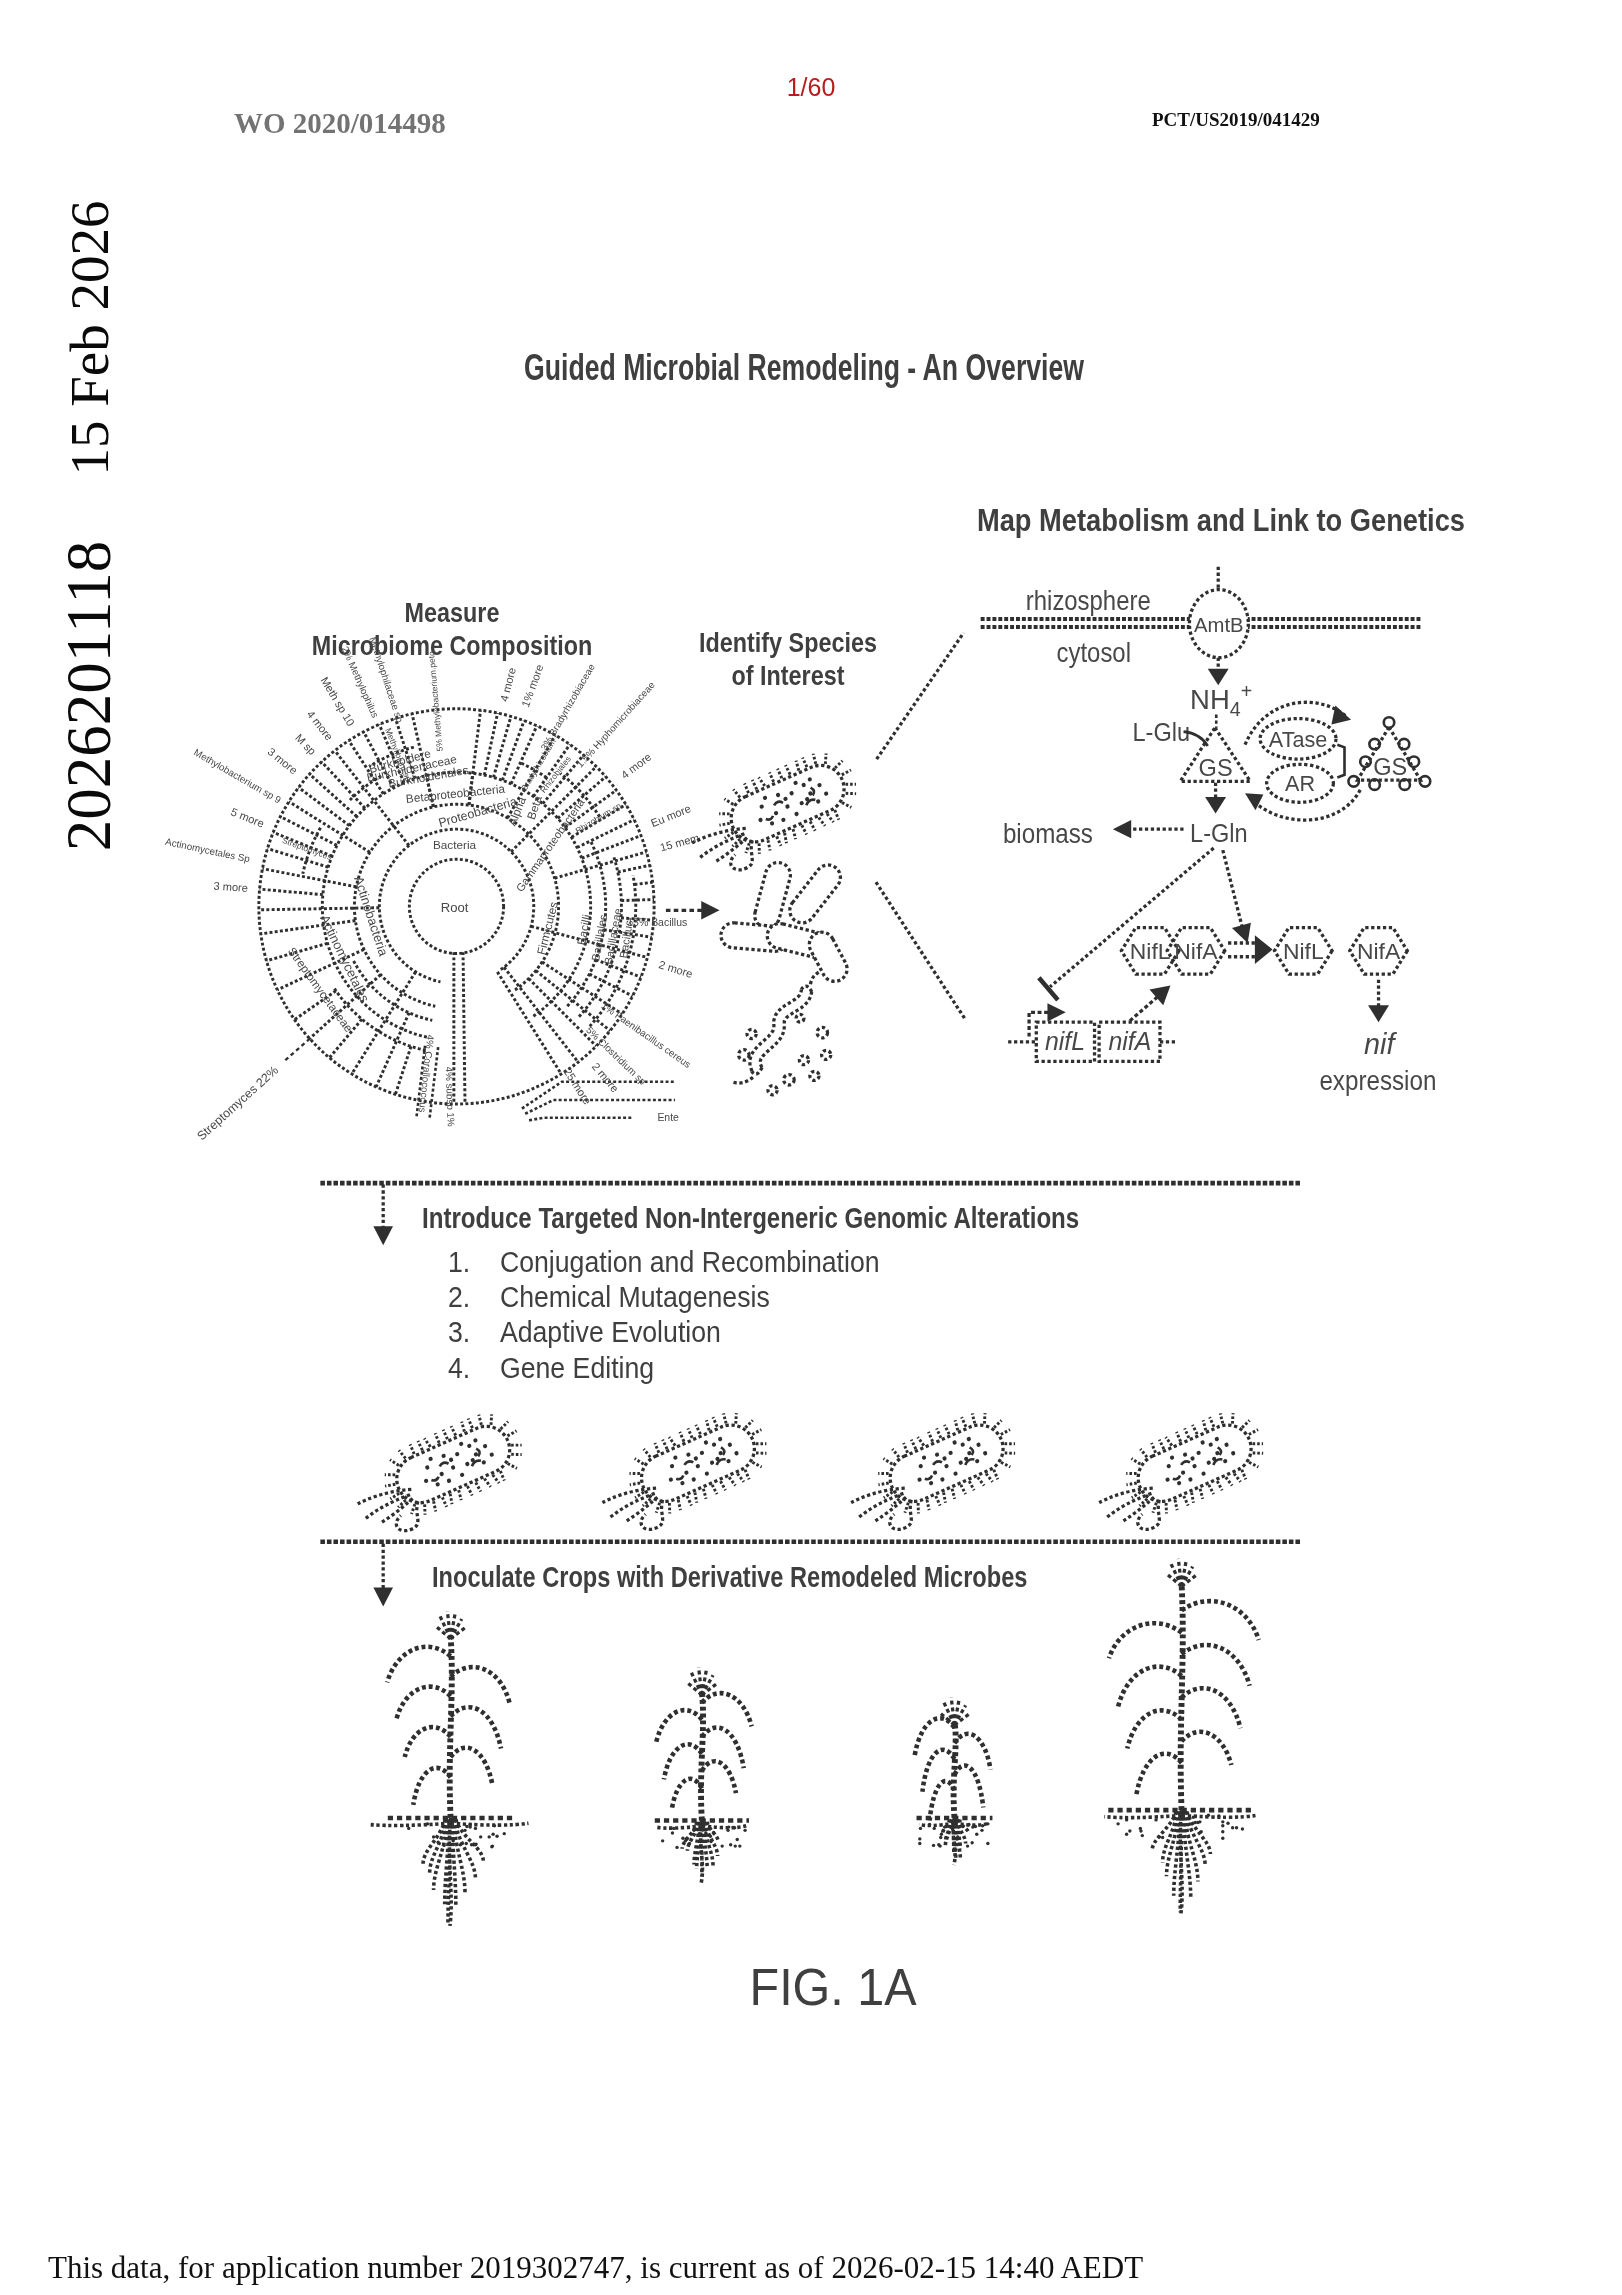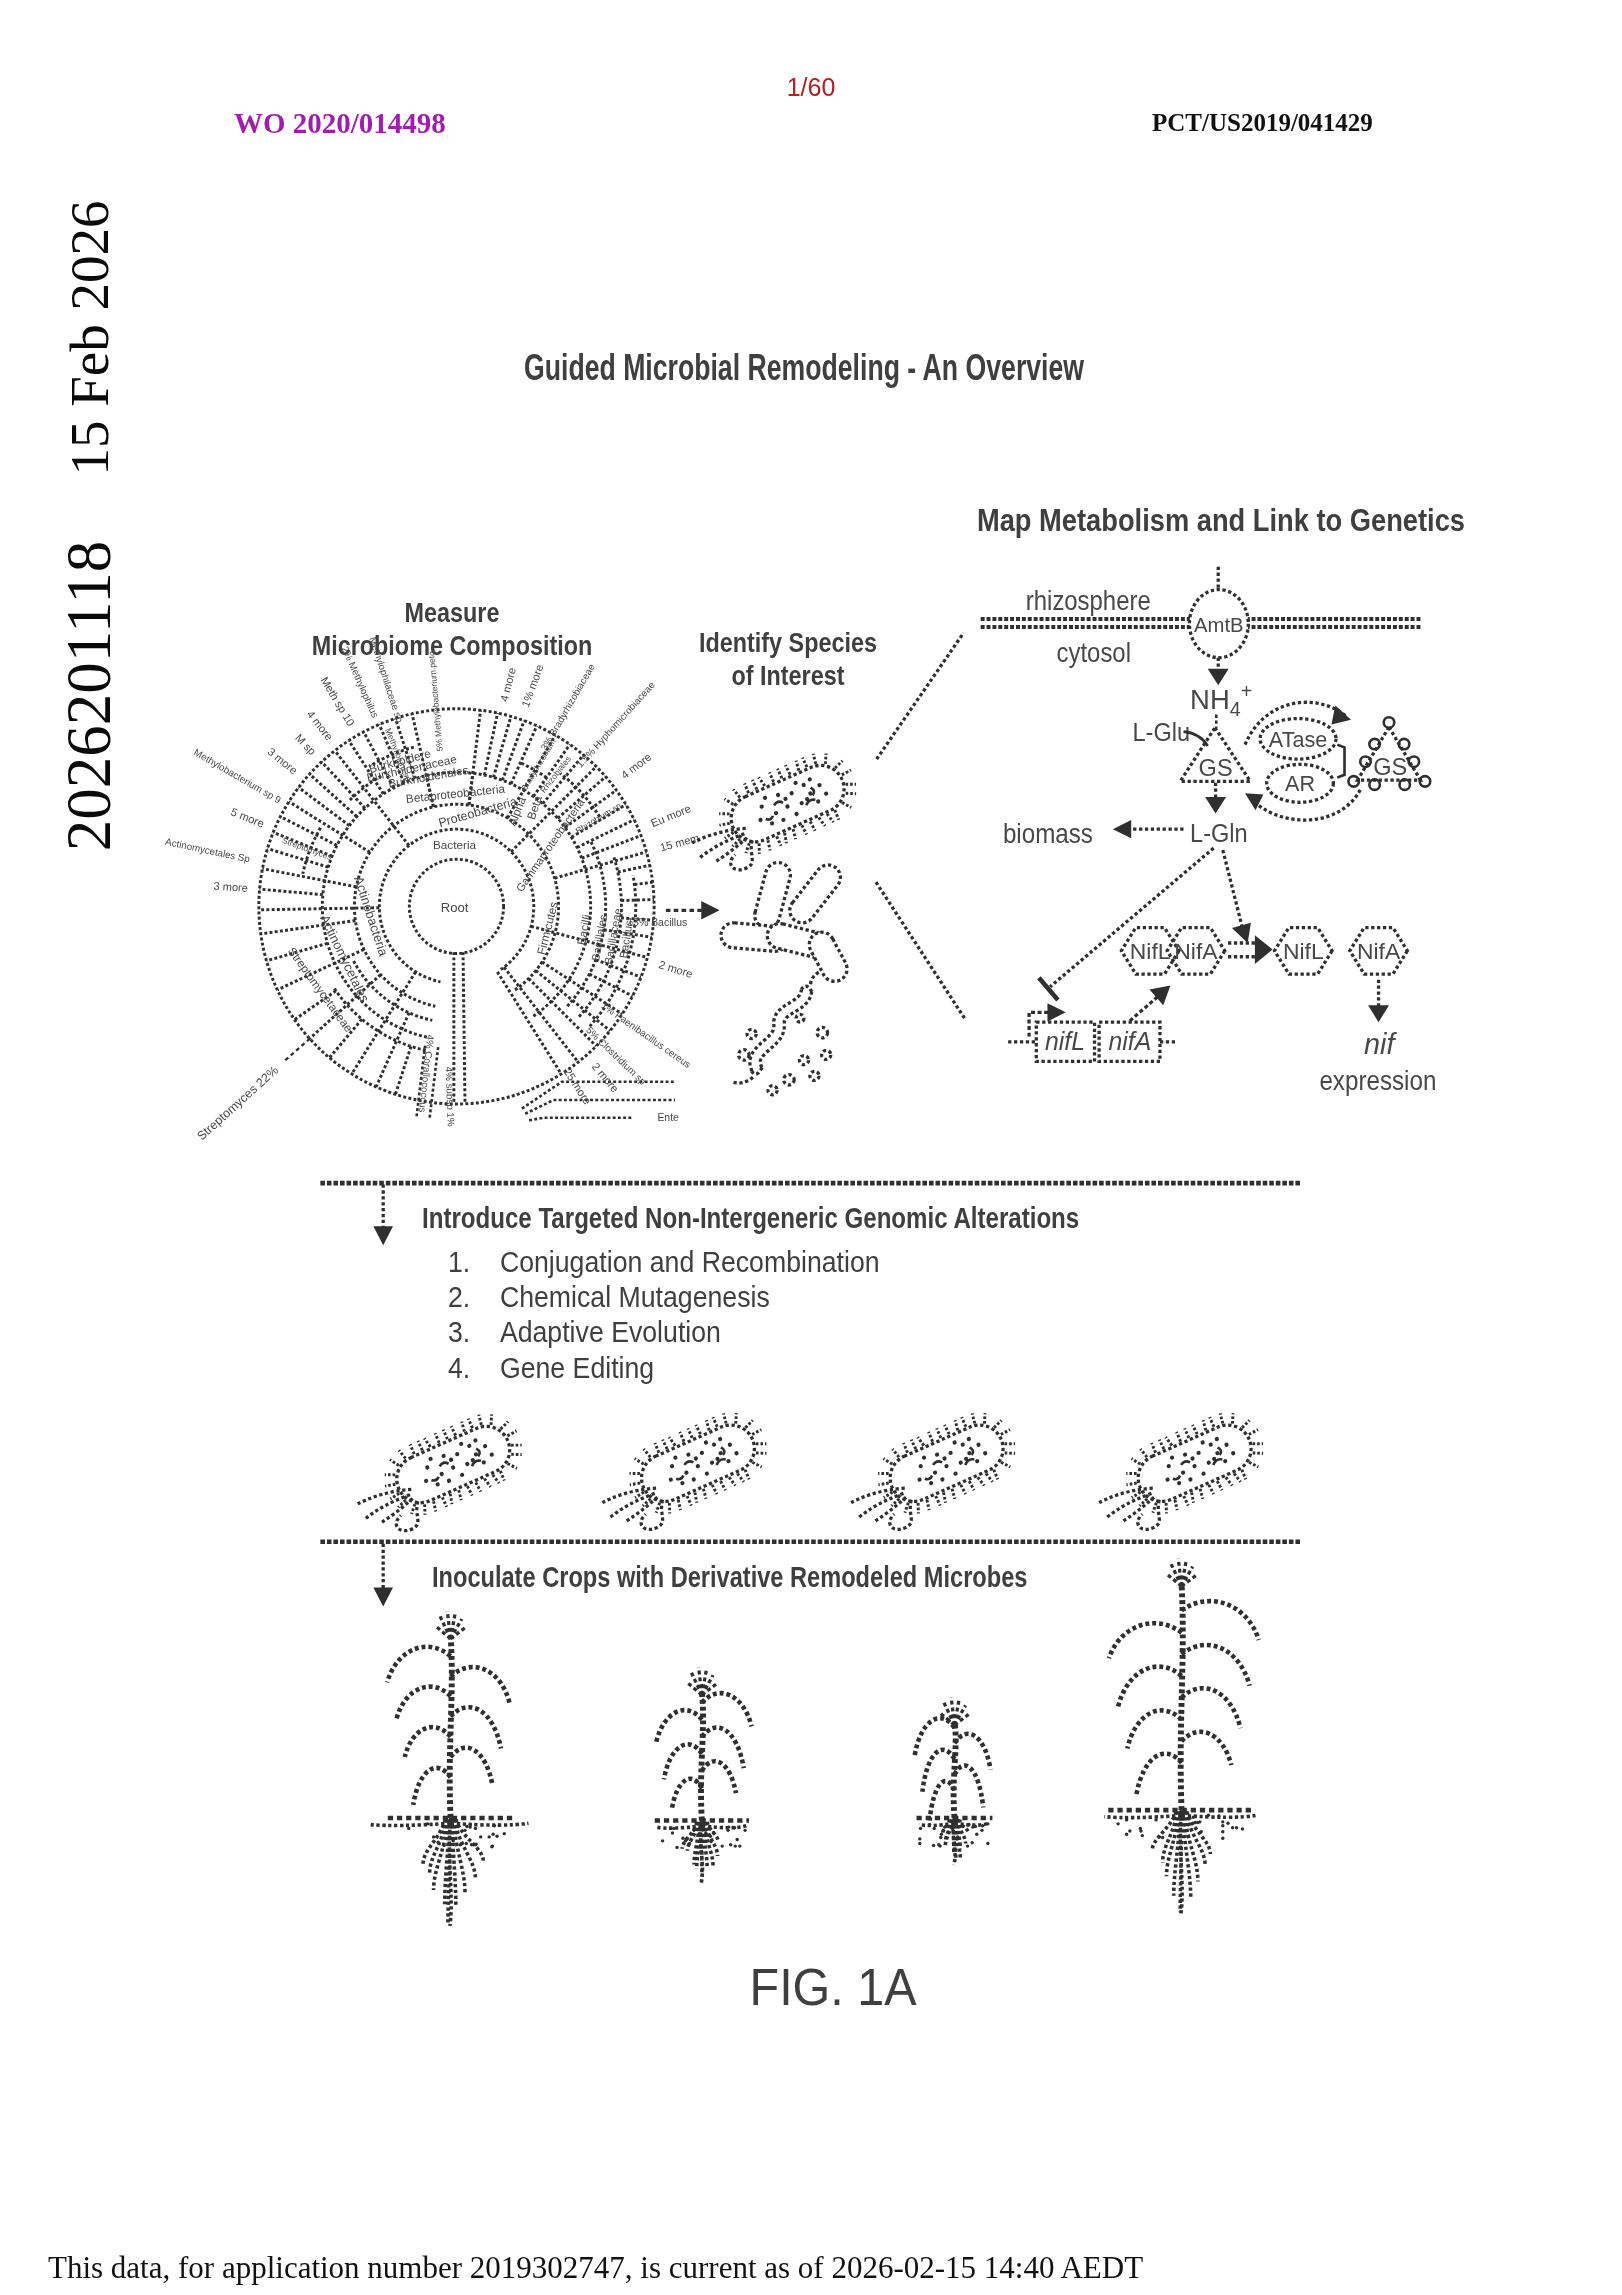--- a/index.html
+++ b/index.html
@@ -6,22 +6,22 @@
   body{width:1623px;height:2295px;position:relative;overflow:hidden;
        font-family:"Liberation Sans",sans-serif;}
   .abs{position:absolute;}
   .serif{font-family:"Liberation Serif",serif;}
   .g{color:#3f3f3f;}
 </style>
 </head>
 <body>
 
   <div class="abs" style="left:811px;top:73px;font-size:25px;color:#b91c1c;transform:translateX(-50%)">1/60</div>
-  <div class="abs serif" style="left:234px;top:107px;font-size:29px;font-weight:bold;color:#a21caf;">WO 2020/014498</div>
-  <div class="abs serif" style="left:1152px;top:109px;font-size:25px;font-weight:bold;color:#111;">PCT/US2019/041429</div>
+  <div class="abs serif" style="left:234px;top:107px;font-size:29px;font-weight:bold;color:#737373;">WO 2020/014498</div>
+  <div class="abs serif" style="left:1152px;top:109px;font-size:19px;font-weight:bold;color:#111;">PCT/US2019/041429</div>
 
   <div class="abs serif" style="left:89px;top:338px;font-size:55px;color:#0a0a0a;transform:translate(-50%,-50%) rotate(-90deg);white-space:nowrap;">15 Feb 2026</div>
   <div class="abs serif" style="left:89px;top:696px;font-size:63px;color:#0a0a0a;transform:translate(-50%,-50%) rotate(-90deg);white-space:nowrap;">2026201118</div>
 
   <div class="abs g" style="left:804px;top:347px;font-size:36px;font-weight:bold;white-space:nowrap;transform:translateX(-50%) scaleX(0.74);transform-origin:center;">Guided Microbial Remodeling - An Overview</div>
 
   <div class="abs g" style="left:452px;top:596px;font-size:27.5px;font-weight:bold;white-space:nowrap;transform:translateX(-50%) scaleX(0.85);text-align:center;line-height:33px;">Measure<br>Microbiome Composition</div>
   <div class="abs g" style="left:788px;top:626px;font-size:27.5px;font-weight:bold;white-space:nowrap;transform:translateX(-50%) scaleX(0.85);text-align:center;line-height:33px;">Identify Species<br>of Interest</div>
   <div class="abs g" style="left:1221px;top:503px;font-size:31px;font-weight:bold;white-space:nowrap;transform:translateX(-50%) scaleX(0.88);">Map Metabolism and Link to Genetics</div>
 

